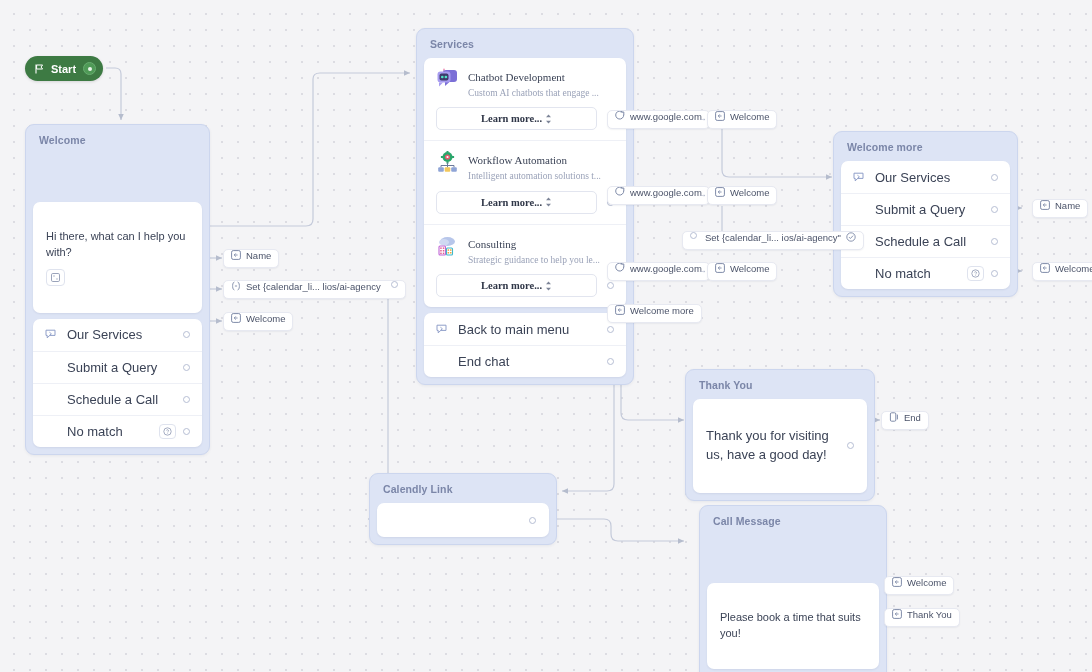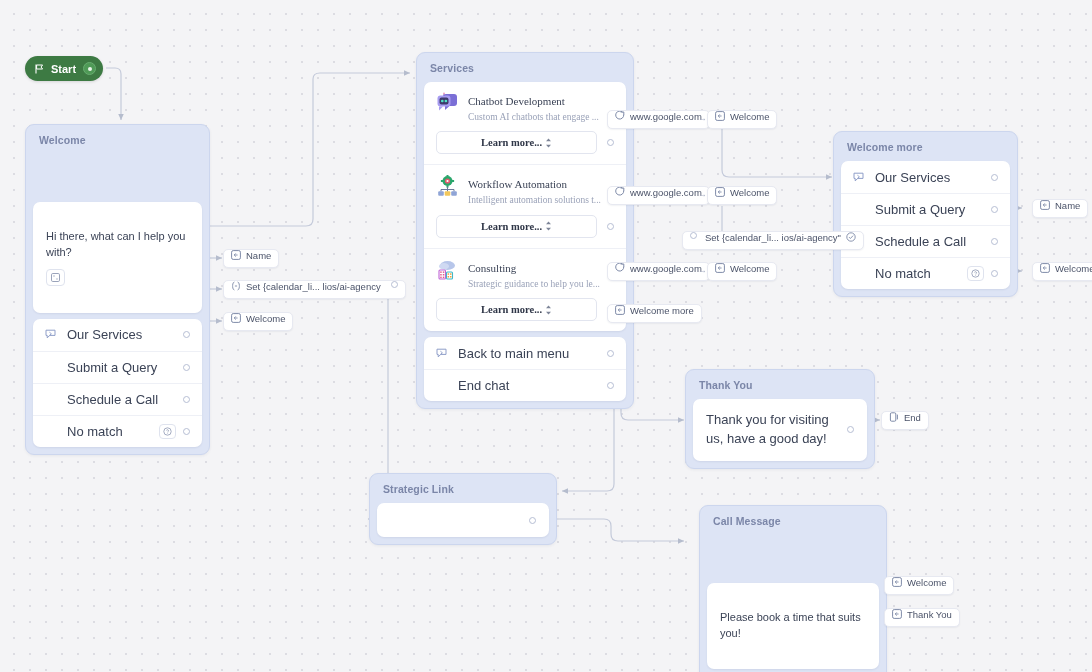--- a/index.html
+++ b/index.html
@@ -230,21 +230,21 @@
               <circle cx="4.5" cy="4.5" r="3.7" fill="none" stroke="#9aa3ba" stroke-width=".9"></circle>
               <path d="M3.5 3.5 a1 1 0 1 1 1.3 1.2 v.7" fill="none" stroke="#9aa3ba" stroke-width=".8"></path>
               <circle cx="4.6" cy="6.4" r=".45" fill="#9aa3ba"></circle>
             </svg>
         </span>
         <span class="port"></span>
       </div>
     </div>
   </div>
 
-  <div class="node" style="left:416px; top:52px; width:218px;">
+  <div class="node" style="left:416px; top:28px; width:218px;">
     <div class="node-title">Services</div>
 
     <div class="card">
 
       <div class="svc">
         <div class="svc-head">
           <span class="svc-ico">
             <svg class="mini" width="23" height="23" viewBox="0 0 23 23">
               <rect x="7" y="2" width="14" height="12" rx="3" fill="#7b6fd6"></rect>
               <path d="M9 14 l0 4 l4.5 -4 z" fill="#7b6fd6"></path>
@@ -413,29 +413,29 @@
             </svg>
         </span>
         <span class="port"></span>
       </div>
     </div>
   </div>
 
   <div class="node" style="left:685px; top:369px; width:190px;">
     <div class="node-title">Thank You</div>
     <div class="card">
-      <div class="opt" style="height:auto; padding:12px 13px; align-items:center;">
+      <div class="opt" style="height:auto; padding:28px 13px; align-items:center;">
         <span class="label" style="white-space:normal; line-height:1.45;">Thank you for visiting us, have a good day!</span>
         <span class="port" style="margin-left:8px;"></span>
       </div>
     </div>
   </div>
 
   <div class="node" style="left:369px; top:473px; width:188px;">
-    <div class="node-title">Strategic Link</div>
+    <div class="node-title">Calendly Link</div>
     <div class="card">
       <div class="opt" style="height:34px; padding:0 13px;">
         <span class="label"></span>
         <span class="port"></span>
       </div>
     </div>
   </div>
 
   <div class="node" style="left:699px; top:505px; width:188px;">
     <div class="node-title">Call Message</div>

